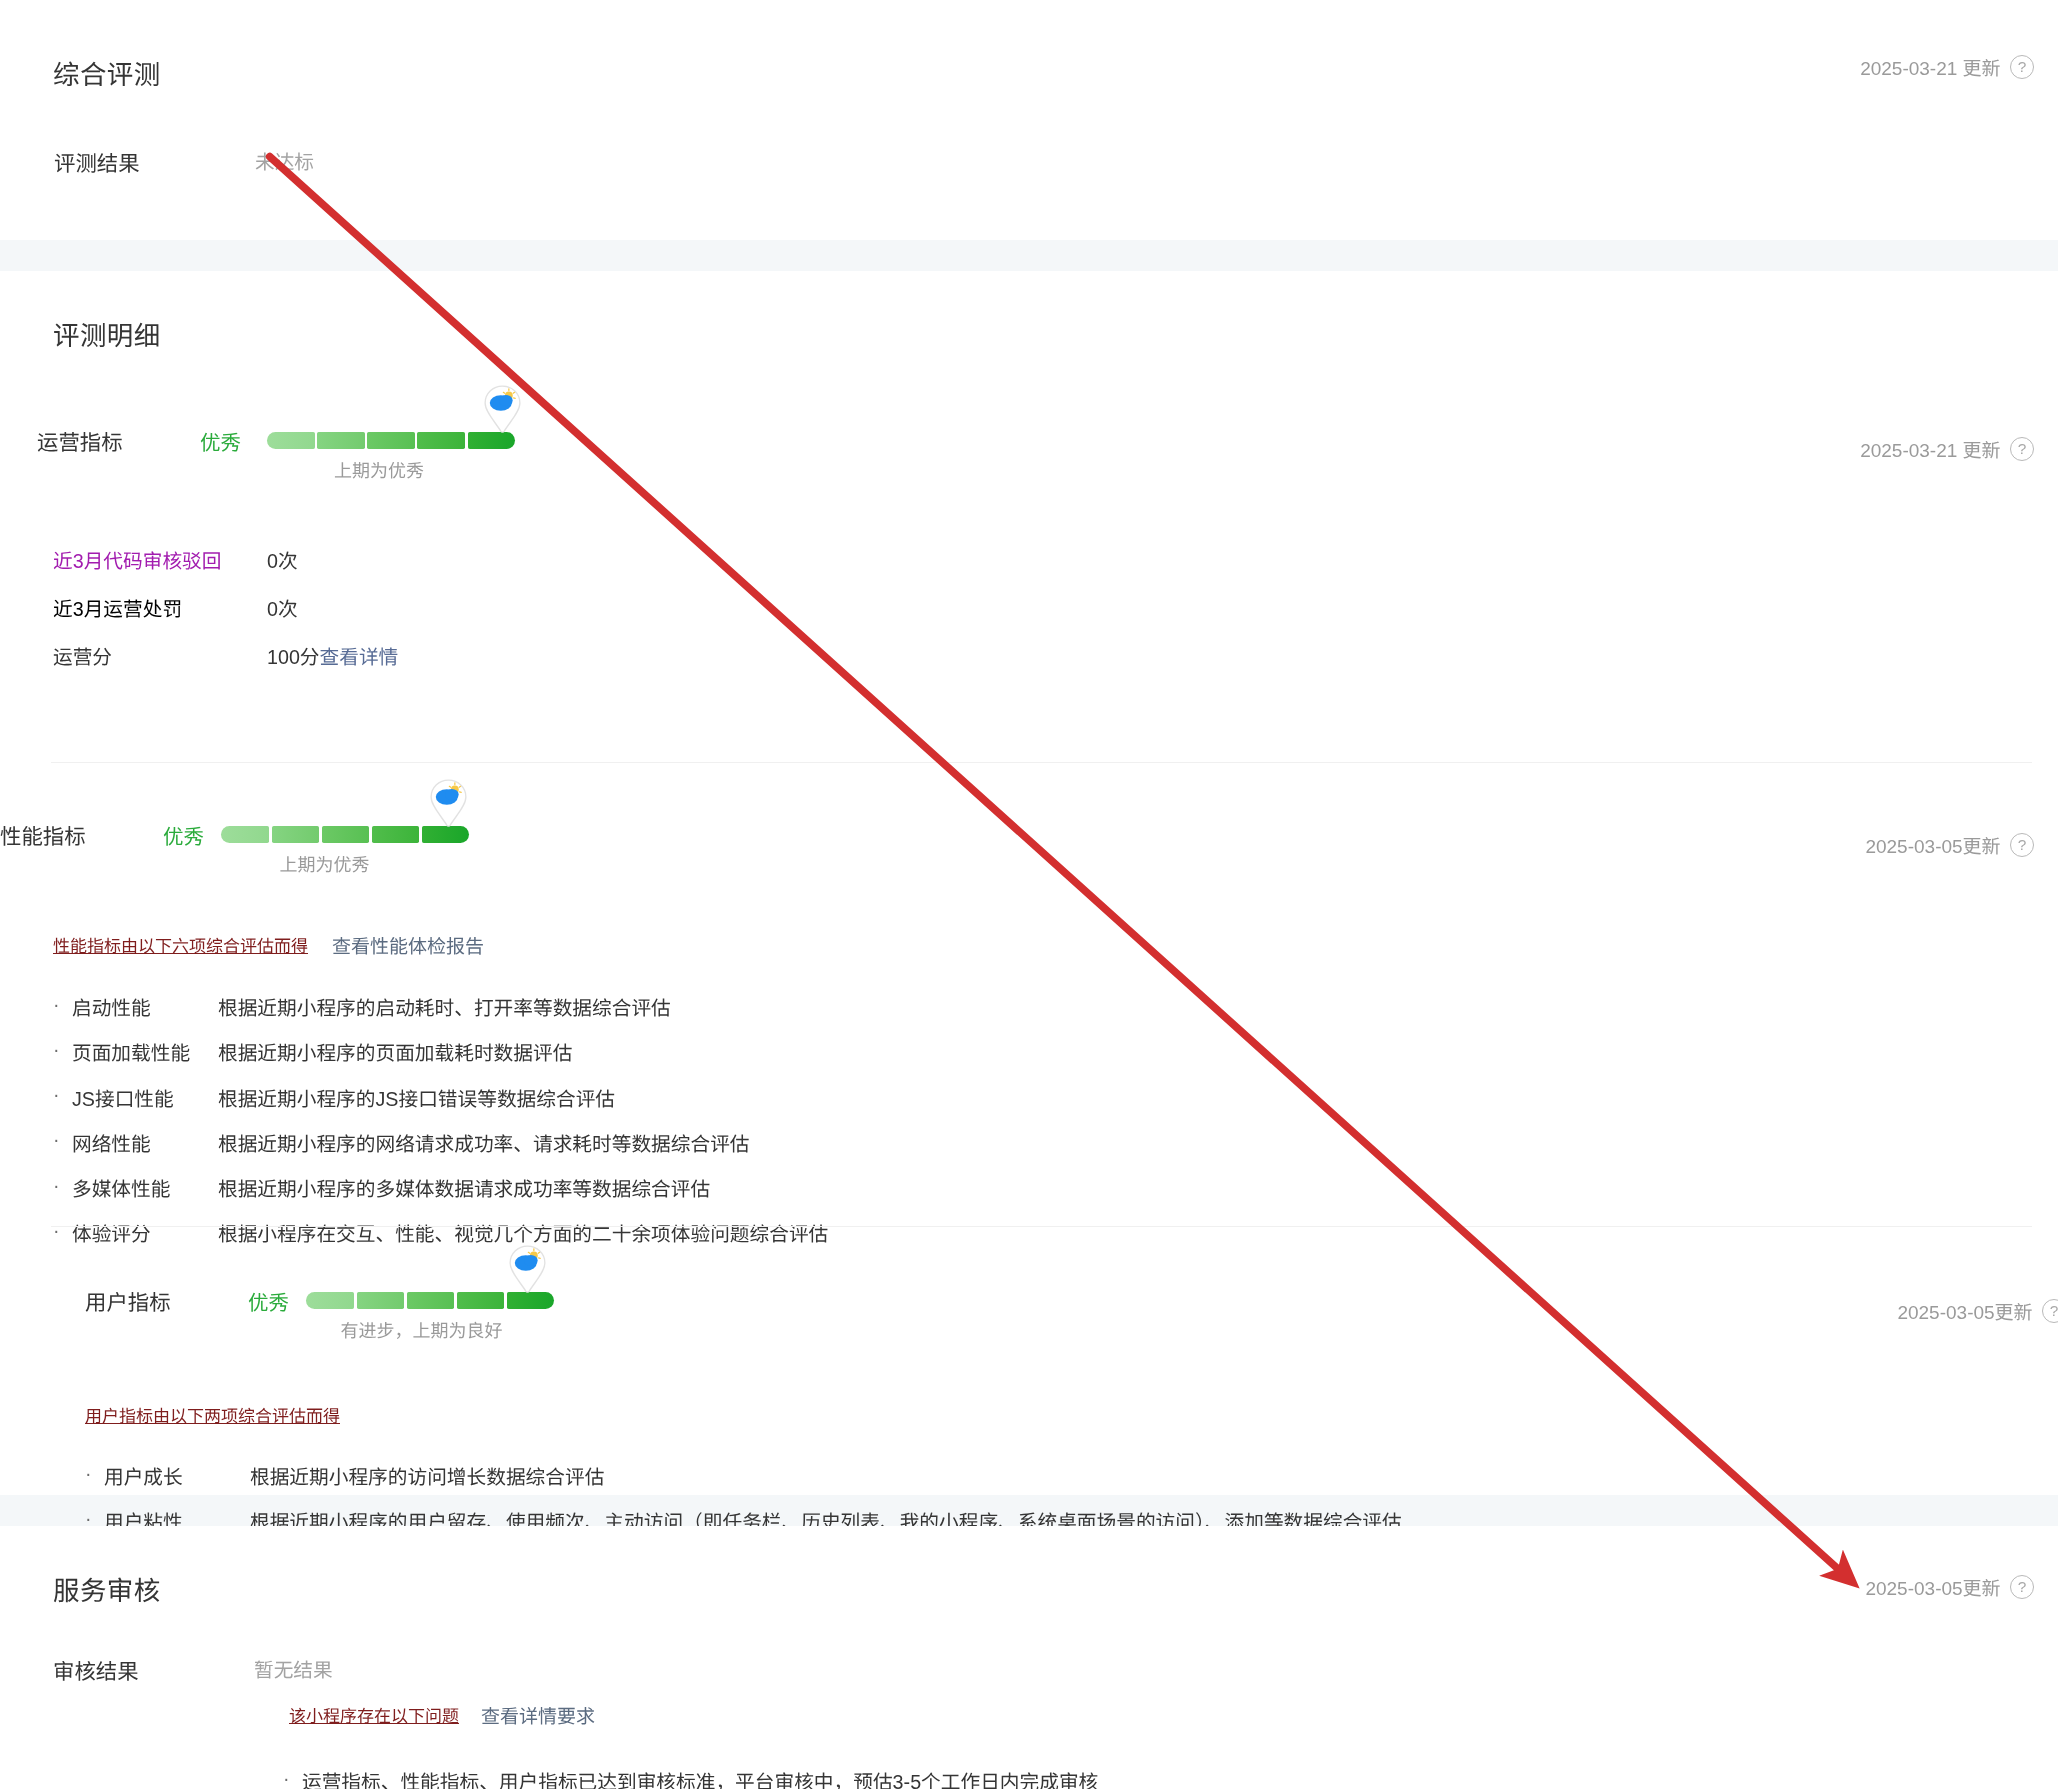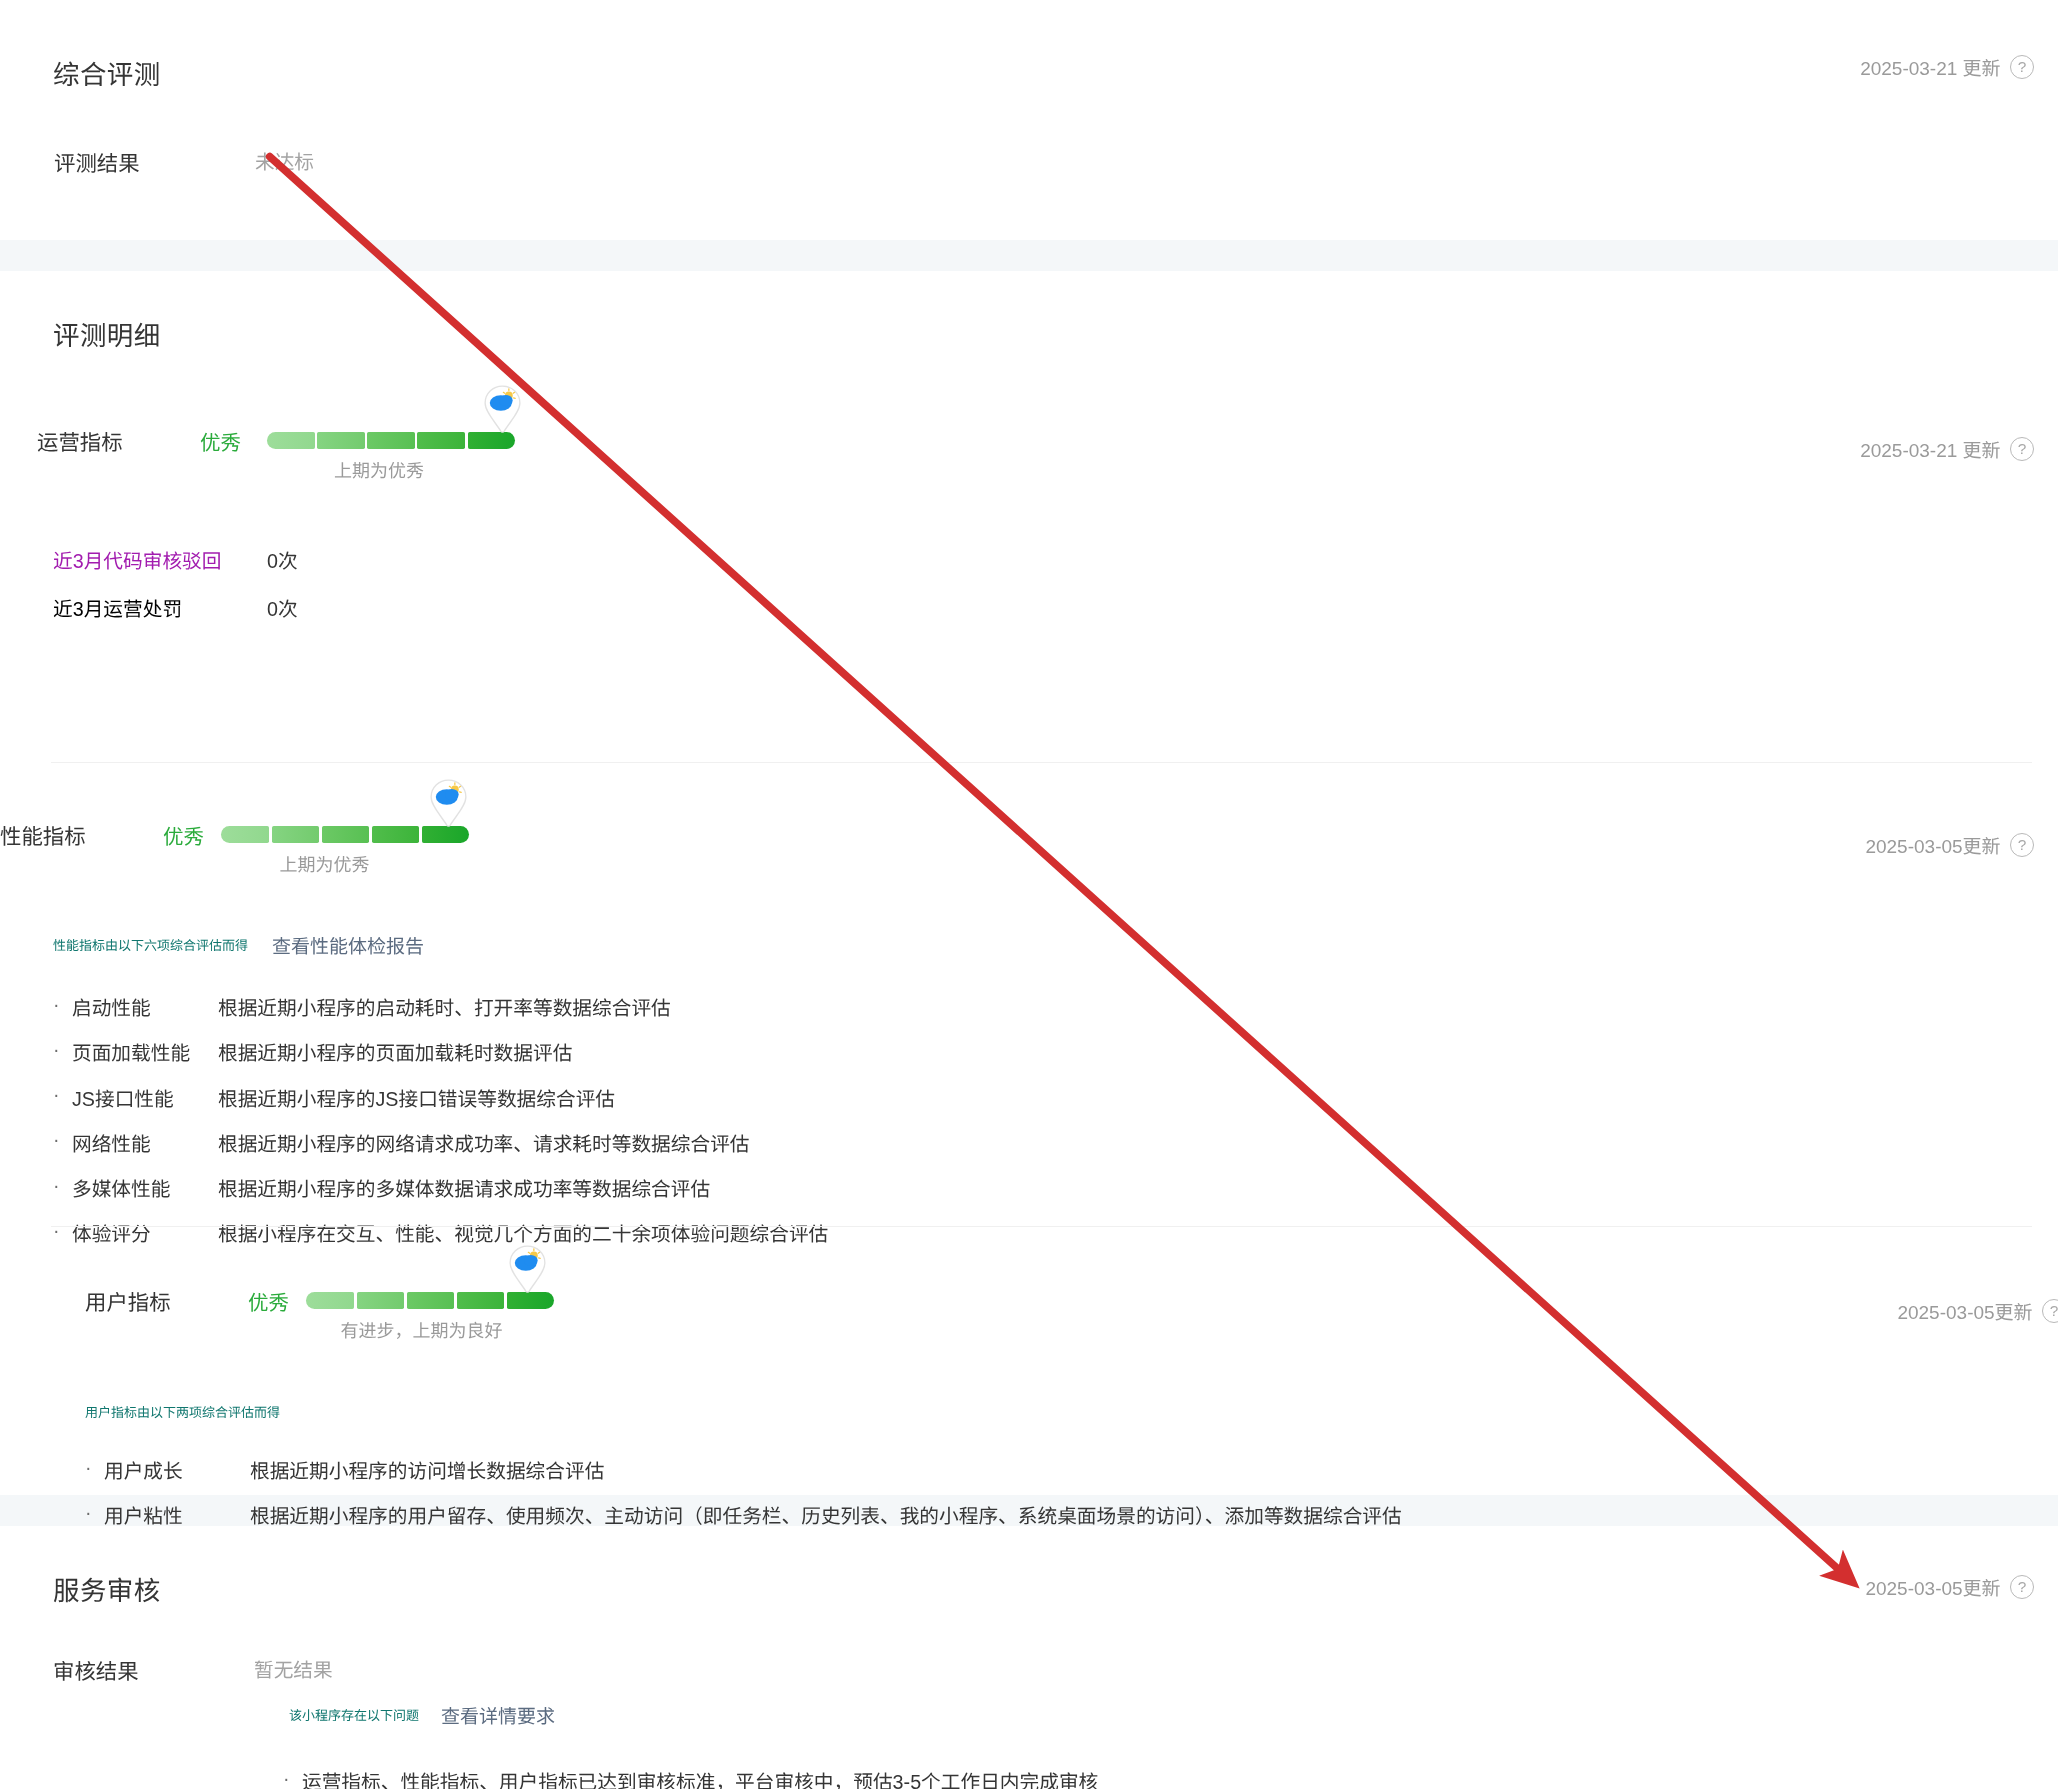--- a/index.html
+++ b/index.html
@@ -135,22 +135,23 @@
   
   .divider {
     height: 0.9px;
     background: #f0f0f0;
     margin-left: 51px;
     margin-right: 26px;
   }
 
   
   .note-line {
-    font-size: 13px;
-    color: #0f766e;
+    font-size: 17px;
+    color: #7f1d1d;
+    text-decoration: underline;
   }
   .link {
     color: #576b95;
     cursor: pointer;
   }
   .link-gray {
     color: #5b6b80;
     cursor: pointer;
   }
   ul.bullets {
@@ -249,20 +250,25 @@
 
     <div style="margin-top:89px; padding-left:53px;">
       <div class="kv-row" style="margin-bottom:19px;">
         <div class="kv-label" style="width:214px; font-weight:400; font-size:19.7px; color:#a21caf;">近3月代码审核驳回</div>
         <div style="font-size:19.7px; color:#353535;">0次</div>
       </div>
       <div class="kv-row" style="margin-bottom:19px;">
         <div class="kv-label" style="width:214px; font-weight:400; font-size:19.7px; color:#000000;">近3月运营处罚</div>
         <div style="font-size:19.7px; color:#353535;">0次</div>
       </div>
+      <div class="kv-row">
+        <div class="kv-label" style="width:214px; font-weight:400; font-size:19.7px; color:#353535;">运营分</div>
+        <div style="font-size:19.7px; color:#353535;">100分</div>
+        <div class="link" style="font-size:19.7px;">查看详情</div>
+      </div>
     </div>
   </div>
 
   <div class="divider" style="position:absolute; top:491px; left:51px; right:26px; margin:0;"></div>
 
   <div style="position:absolute; left:0; top:548px; width:100%;">
     <div class="metric-row" style="">
       <div class="metric-name">性能指标</div>
       <div class="metric-grade">优秀</div>
       <div class="bar-wrap" style="margin-left:-8.6px;">

